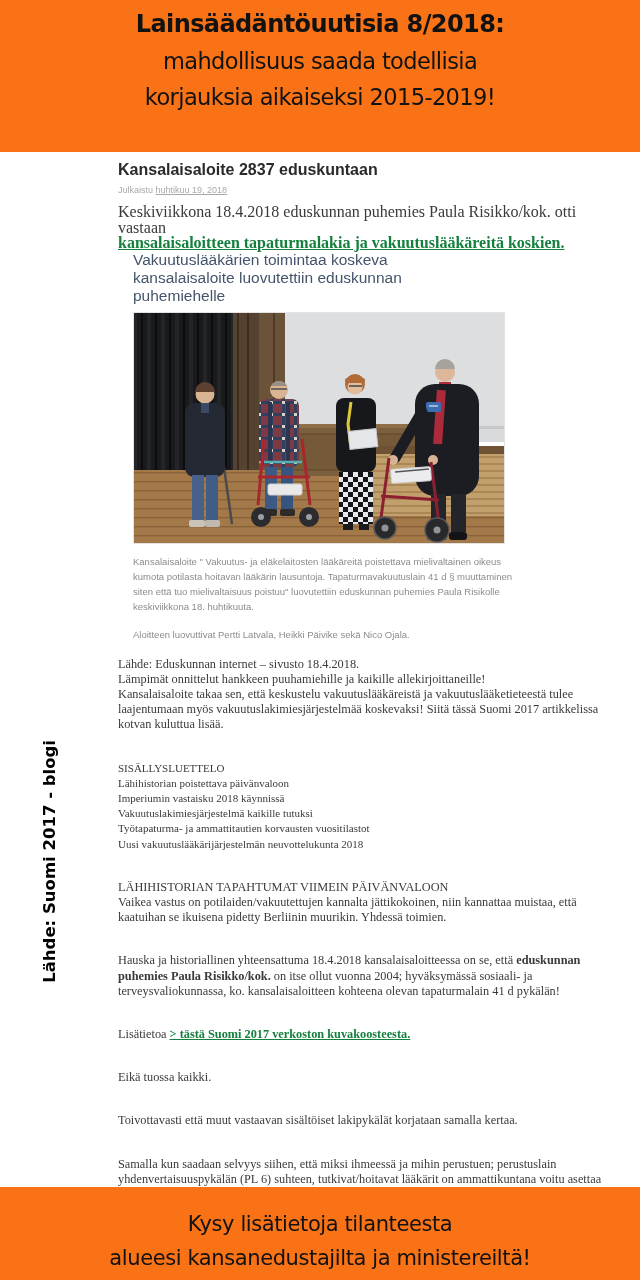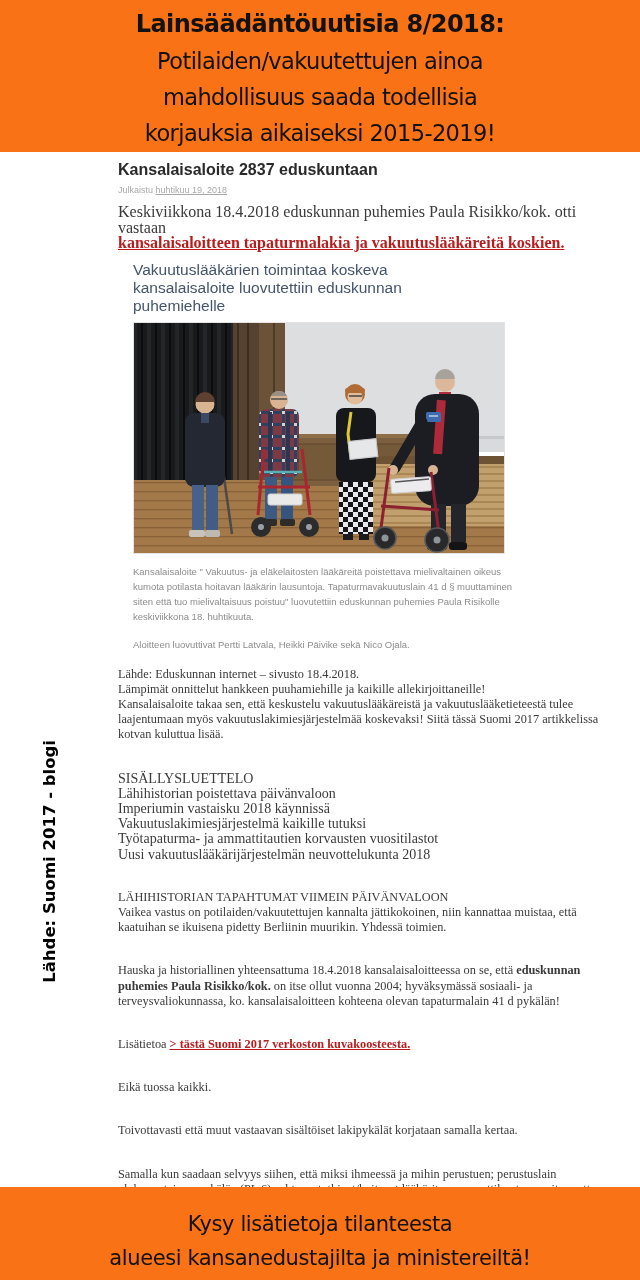--- a/index.html
+++ b/index.html
@@ -20,38 +20,37 @@
 
   
   .content{position:absolute;left:118px;top:152px;width:505px;}
   .art-title{margin:8px 0 0;font:700 16px/20px "Liberation Sans",sans-serif;color:#2a2a2a;}
   .pub-line{margin:5px 0 0;font:400 9px/11px "Liberation Sans",sans-serif;color:#a9a9a9;}
   .pub-link{color:#a9a9a9;text-decoration:underline;cursor:pointer;}
   .serif{font-family:"Liberation Serif",serif;color:#3a3a3a;}
   .p{margin:28px 0 0;font-size:12.3px;line-height:15.2px;}
   .p-first{margin-top:15px;}
   .intro{margin:8px 0 0;font-size:16px;line-height:15.5px;}
-  .blink{color:#b91c1c;font-weight:700;text-decoration:underline;cursor:pointer;text-align:right;}
-
-  
-  .embed{margin-top:10px;padding-left:15px;}
+  .blink{color:#15803d;font-weight:700;text-decoration:underline;cursor:pointer;text-align:right;}
+
+  
+  .embed{padding-left:15px;}
   .embed-headline{max-width:320px;font:400 15.5px/18px "Liberation Sans",sans-serif;color:#44546b;}
   .photo-wrap{margin-top:7px;width:372px;height:232px;}
   .photo-wrap svg{display:block;}
   .embed-caption{margin-top:10px;width:382px;font:400 9.5px/15px "Liberation Sans",sans-serif;color:#8c8c8c;}
   .embed-credit{margin-top:13px;width:382px;font:400 9.5px/15px "Liberation Sans",sans-serif;color:#8c8c8c;}
 
-  .toc-line{font-size:14px;line-height:15.2px;}
+  .toc-line{font-size:11px;line-height:15.2px;}
 </style>
 </head>
 <body>
 
 <div class="banner banner-top">
   <div class="bt-title">Lainsäädäntöuutisia 8/2018:</div>
-  <div class="bt-sub">Potilaiden/vakuutettujen ainoa</div>
   <div class="bt-sub">mahdollisuus saada todellisia</div>
   <div class="bt-sub">korjauksia aikaiseksi 2015-2019!</div>
 </div>
 
 <div class="side-label">Lähde: Suomi 2017 - blogi</div>
 
 <div class="content">
 
   <h1 class="art-title">Kansalaisaloite 2837 eduskuntaan</h1>
 

